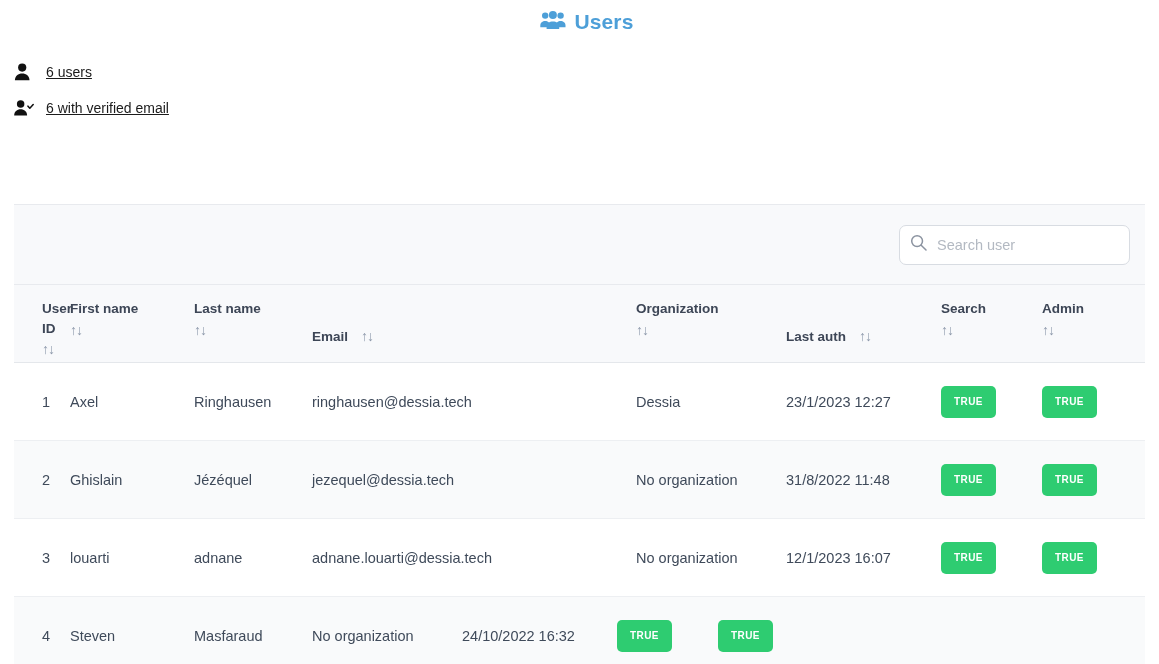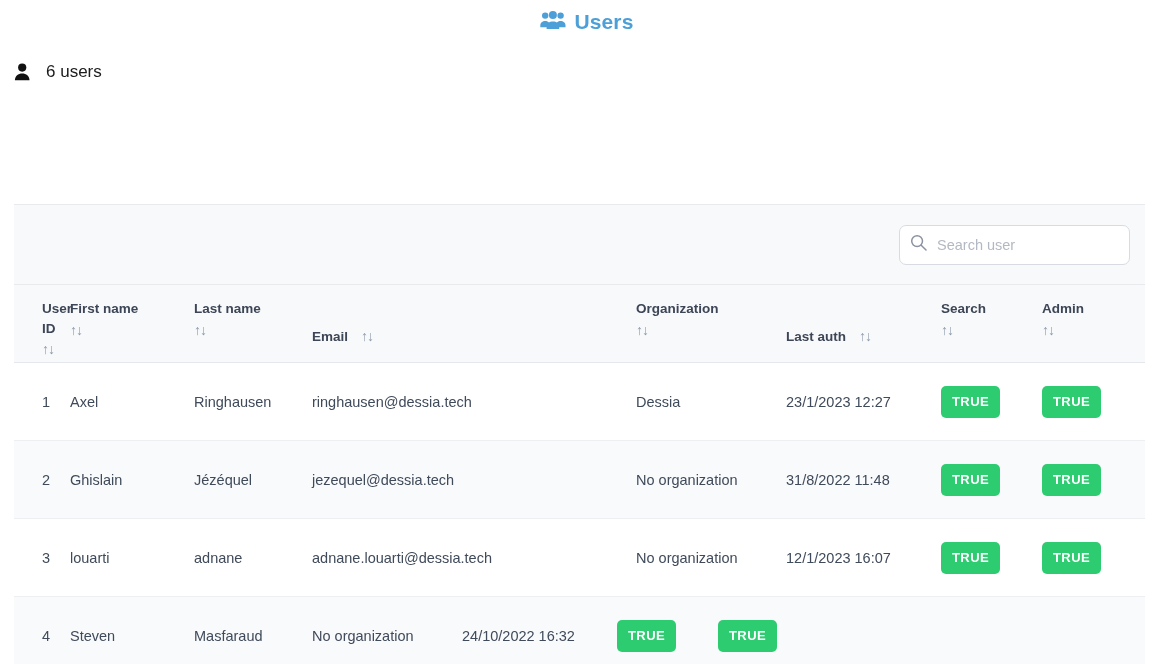--- a/index.html
+++ b/index.html
@@ -25,21 +25,21 @@
   }
   .users-glyph { display:block; }
 
   
   .stats { padding: 16px 0 0 14px; }
   .stat-row {
     display: flex; align-items: center; gap: 12px;
     height: 36px;
   }
   .stat-icon { width: 20px; height: 18px; display: flex; align-items: center; justify-content: flex-start; }
-  .stat-text { font-size: 17px; color: #1b1b1b; }
+  .stat-text { font-size: 14px; color: #1b1b1b; text-decoration: underline; }
 
   
   .card {
     position: absolute;
     left: 14px; top: 204px;
     width: 1131px;
     border-top: 1px solid #e8eaee;
     background: #f8f9fb;
   }
   .toolbar {
@@ -99,21 +99,21 @@
   .c-org   { width: 150px; }
   .c-auth  { width: 155px; }
   .c-active{ width: 101px; }
   .c-admin { width: 95px; }
 
   .badge {
     display: inline-flex; align-items: center; justify-content: center;
     min-width: 55px; height: 32px;
     background: #2ecc71;
     color: #ffffff;
-    font-size: 13px; font-weight: bold;
+    font-size: 10px; font-weight: bold;
     letter-spacing: .4px;
     border-radius: 5px;
     padding: 0 11px;
     border: none; cursor: pointer;
     font-family: "Liberation Sans", "DejaVu Sans", sans-serif;
   }
 </style>
 </head>
 <body>
 
@@ -138,20 +138,30 @@
     <div class="stat-row">
       <span class="stat-icon">
         <svg width="17" height="18" viewBox="0 0 17 18" xmlns="http://www.w3.org/2000/svg">
           <circle cx="8.2" cy="4.6" r="4.1" fill="#111111"></circle>
           <path d="M0.9 17.3c0-4.4 3.3-6.9 7.3-6.9s7.3 2.5 7.3 6.9z" fill="#111111"></path>
         </svg>
       </span>
       <span class="stat-text">6 users</span>
     </div>
 
+    <div class="stat-row">
+      <span class="stat-icon">
+        <svg width="22" height="18" viewBox="0 0 22 18" xmlns="http://www.w3.org/2000/svg">
+          <circle cx="7.3" cy="4.6" r="4.1" fill="#111111"></circle>
+          <path d="M0.2 17.3c0-4.4 3.2-6.9 7.1-6.9s7.1 2.5 7.1 6.9z" fill="#111111"></path>
+          <path d="M15.4 7.0l2.0 2.2 3.7-4.0" stroke="#111111" stroke-width="1.7" fill="none" stroke-linecap="round" stroke-linejoin="round"></path>
+        </svg>
+      </span>
+      <span class="stat-text">6 with verified email</span>
+    </div>
 
 
   </div>
 
   <div class="card">
 
     <div class="toolbar">
       <div class="search-box">
         <span>
           <svg width="17" height="17" viewBox="0 0 17 17" xmlns="http://www.w3.org/2000/svg">

